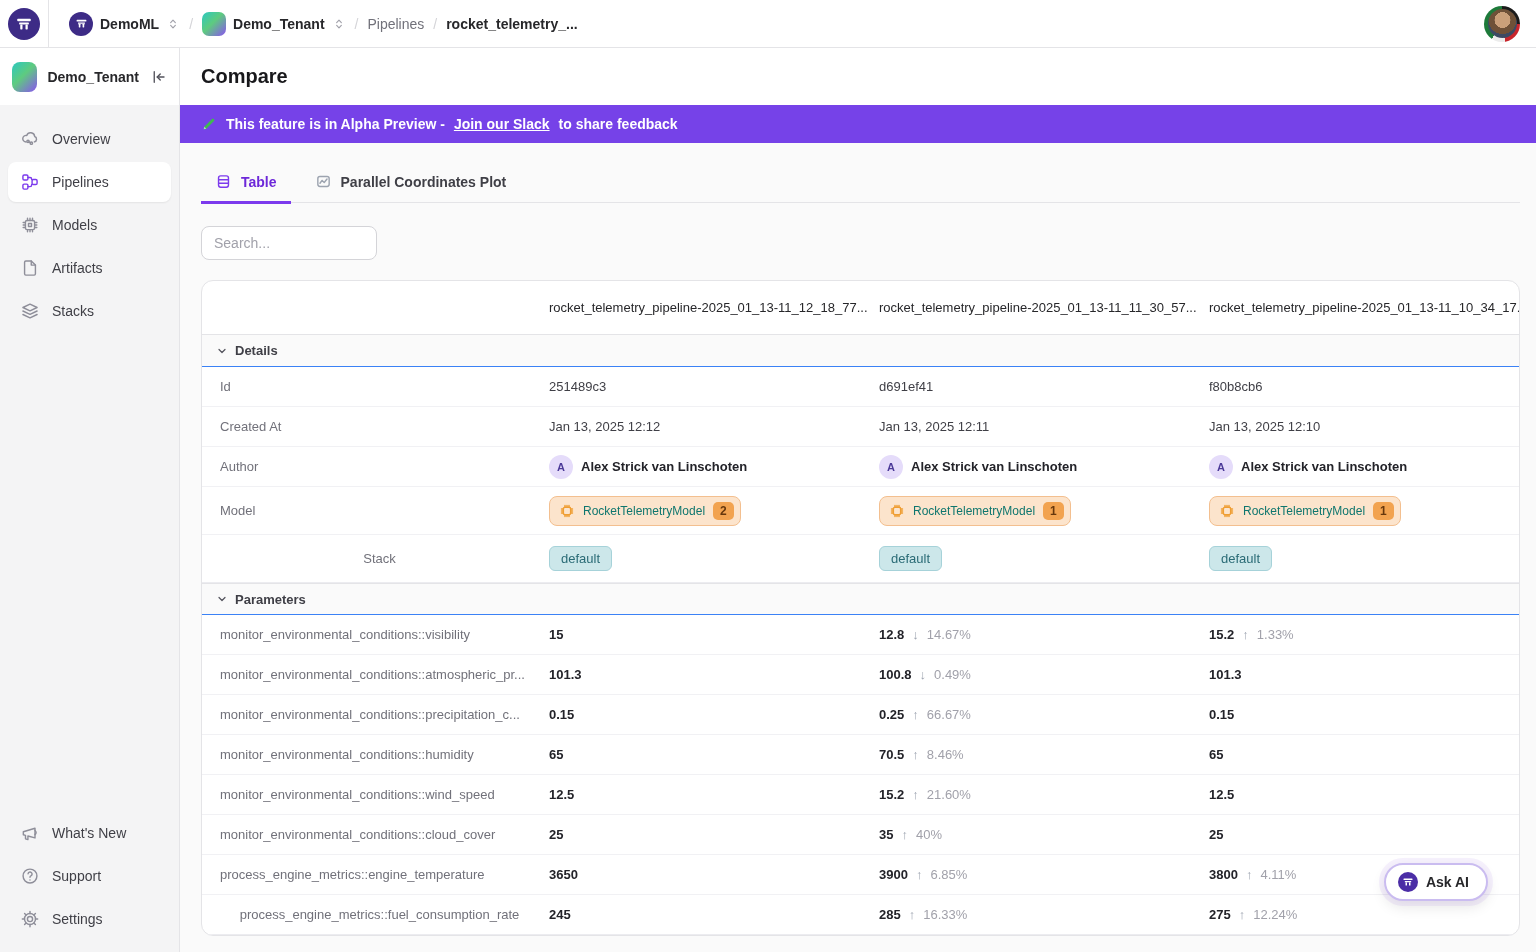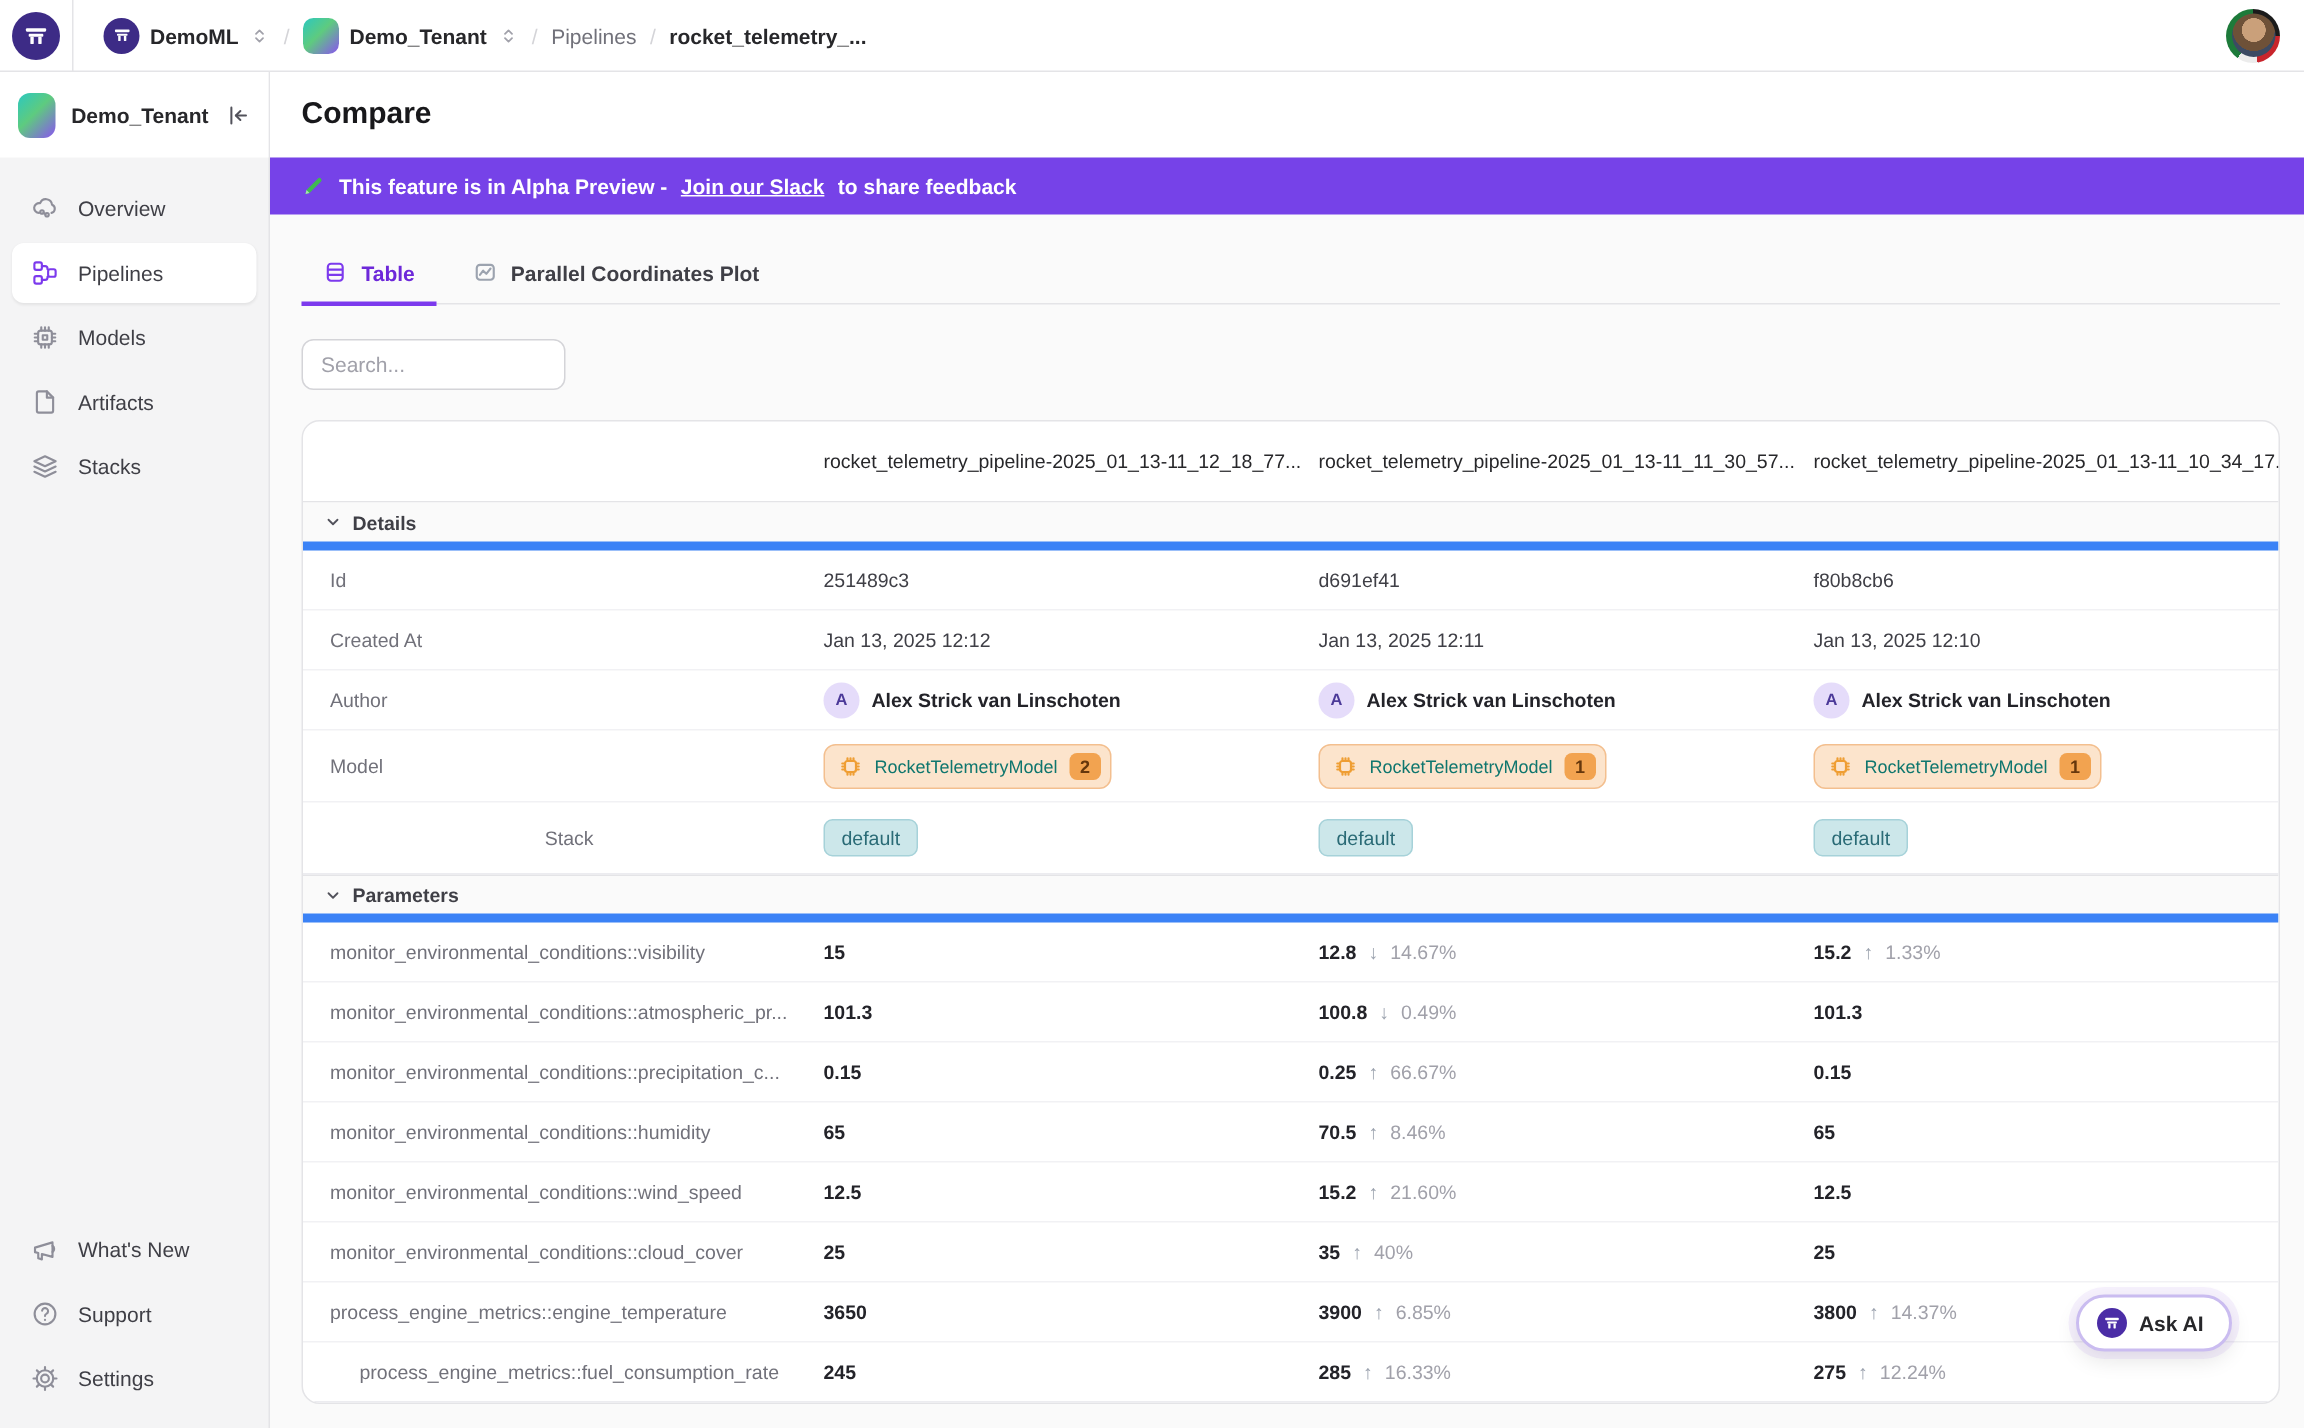--- a/index.html
+++ b/index.html
@@ -55,21 +55,21 @@
   .tab.active .t-ic { color:#7c3aed; }
 
   .search { margin-top:23px; width:176px; height:34px; border:1px solid #d4d4d8; border-radius:8px; background:#fff; padding:0 12px; font-size:14px; color:#27272a; font-family:"Liberation Sans",sans-serif; outline:none; display:block; }
   .search::placeholder { color:#a1a1aa; }
 
   
   .card { margin-top:20px; background:#fff; border:1px solid #e4e4e7; border-radius:12px; overflow:hidden; }
   .grid-row { display:grid; grid-template-columns:347px 330px 330px 1fr; align-items:center; }
   .card-header { height:54px; border-bottom:1px solid #e4e4e7; }
   .col-head { font-size:13px; font-weight:400; color:#27272a; padding-right:14px; white-space:nowrap; overflow:hidden; }
-  .section-row { height:32px; background:#fafafa; border-bottom:6px solid #3b82f6; display:flex; align-items:center; gap:7px; padding:0 14px; cursor:pointer; }
+  .section-row { height:32px; background:#fafafa; border-bottom:1px solid #3b82f6; display:flex; align-items:center; gap:7px; padding:0 14px; cursor:pointer; }
   .section-row + .section-row, .rows + .section-row { border-top:1px solid #e4e4e7; }
   .section-label { font-size:13px; font-weight:600; color:#3f3f46; }
   .chev { display:flex; color:#52525b; }
   .data-row { min-height:40px; border-bottom:1px solid #f1f1f4; }
   .rows .data-row:last-child { border-bottom:1px solid #ececf0;text-align:center; }
   .row-label { padding-left:18px; padding-right:10px; font-size:13px; color:#71717a; white-space:nowrap; overflow:hidden; }
   .cell { font-size:13px; color:#3f3f46; padding-right:12px; display:flex; align-items:center; gap:8px; }
   .cell .val { font-weight:600; color:#232329; }
   .cell .plainval { font-weight:400; color:#3f3f46; }
   .cell .arrow { color:#9ca3af; font-size:13px; }
@@ -519,21 +519,21 @@
               </div>
               <div class="cell">
                 <span class="val">3900</span>
                 <span class="arrow">↑</span>
                 <span class="delta">6.85%</span>
                 <span></span>
               </div>
               <div class="cell">
                 <span class="val">3800</span>
                 <span class="arrow">↑</span>
-                <span class="delta">14.37%</span>
+                <span class="delta">4.11%</span>
                 <span></span>
               </div>
             </div>
             <div class="grid-row data-row">
               <div class="row-label">process_engine_metrics::fuel_consumption_rate</div>
               <div class="cell">
                 <span class="val">245</span>
                 <span></span>
               </div>
               <div class="cell">

